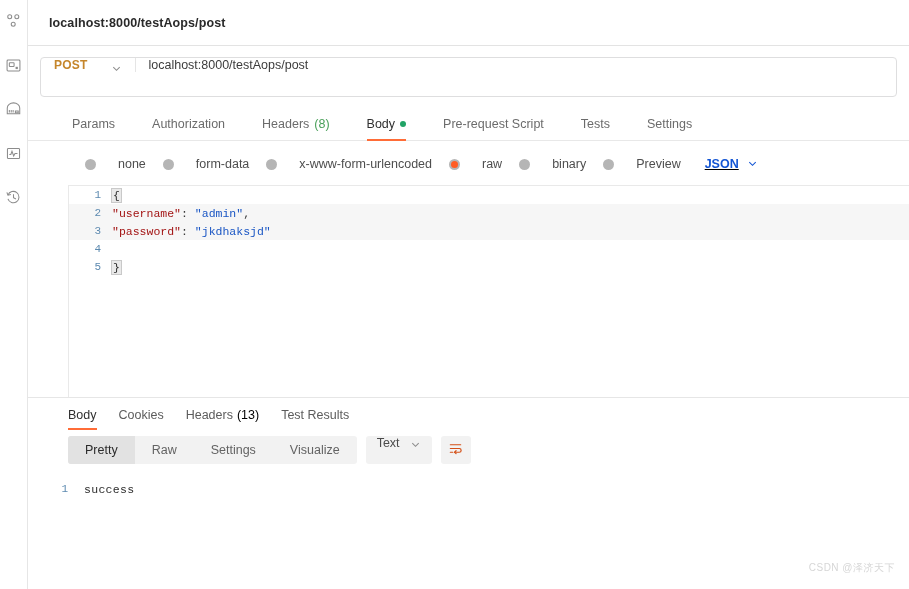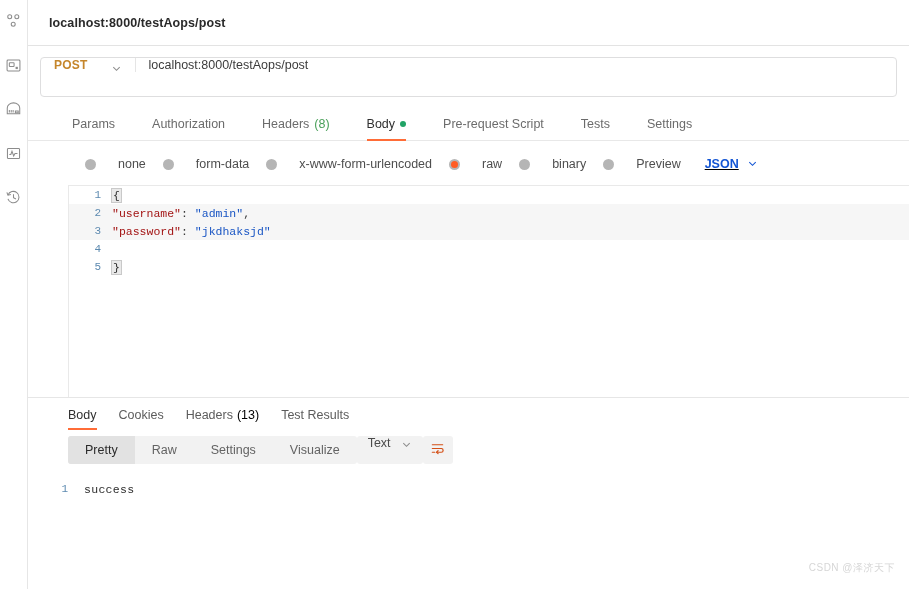--- a/index.html
+++ b/index.html
@@ -142,21 +142,21 @@
     padding-bottom: 8px; margin-right: 22px; position: relative;
     display: flex; gap: 4px; white-space: nowrap;
   }
   .sptab.active { color: #2f2f2f; }
   .sptab.active::after {
     content: ""; position: absolute; left: 0; right: 0; bottom: 0;
     height: 2px; background: #ff6c37;
   }
   .sptab .count { color: #000000; }
 
-  .viewrow { display: flex; align-items: center; padding: 6px 0 0 40px; }
+  .viewrow { display: flex; align-items: center; gap: 9px; padding: 6px 0 0 40px; }
   .seg {
     display: flex; background: #f2f2f2; border-radius: 3px; overflow: hidden;
     height: 28px; align-items: stretch;
   }
   .seg-btn {
     display: flex; align-items: center; padding: 0 17px;
     font-size: 12.5px; color: #636363; cursor: pointer;
   }
   .seg-btn.active { background: #e2e2e2; color: #2b2b2b; }
   .drop {

